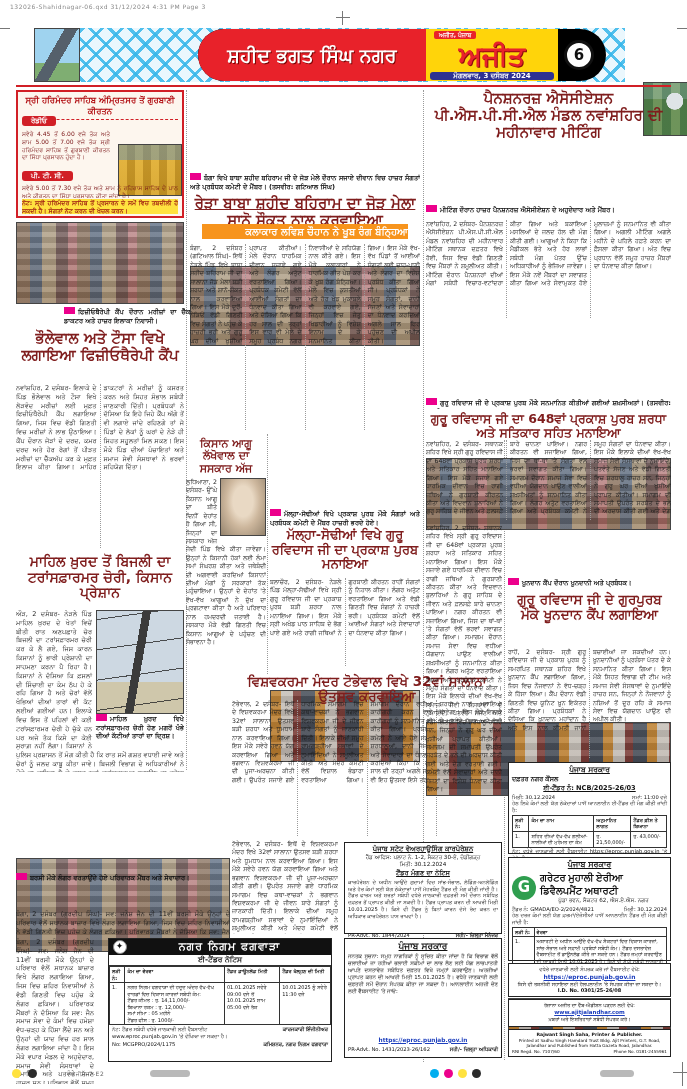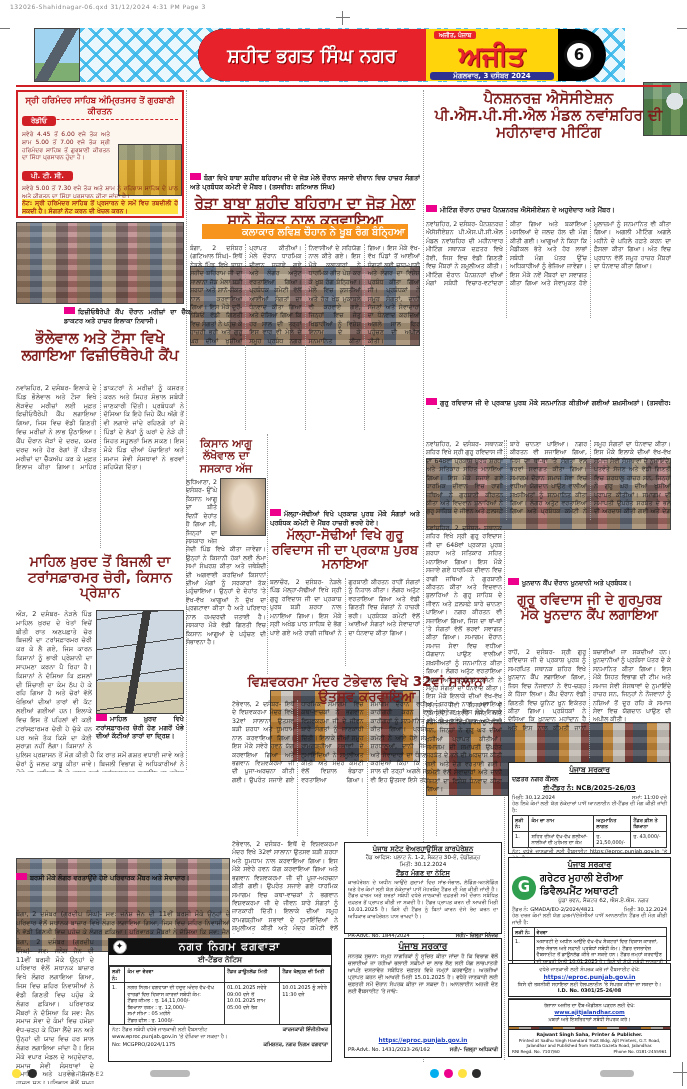--- a/index.html
+++ b/index.html
@@ -53,21 +53,21 @@
   .ph-statue { background:
       linear-gradient(120deg, transparent 0 40%, #55606b 40% 58%, transparent 58%),
       linear-gradient(#9fd3ef 0 65%, #7fae72 65%); }
   .ph-trees { background:
       radial-gradient(circle at 70% 35%, #dfe4e6 0 18%, transparent 19%),
       repeating-linear-gradient(90deg, rgba(60,110,60,.7) 0 9px, rgba(110,150,90,.7) 9px 18px),
       linear-gradient(#b9cfd8 0 30%, #6e8f5c 30%); }
 
   
   .headline { font-weight:bold; color:#7f1d1d; text-align:center; line-height:1.12; letter-spacing:0; }
-  .subband { background:#f7941d; color:#fff; font-weight:bold; text-align:left;padding-left:40px; }
+  .subband { background:#f7941d; color:#fff; font-weight:bold; text-align:right; }
   .caption { font-size:6.6px; font-weight:bold; color:#111; line-height:1.3; text-align:justify; }
   .capmark { display:inline-block; width:11px; height:7px; background:#ec008c; margin-right:3px; }
   .credit { font-weight:bold; }
   .bodytx { font-size:6.5px; line-height:1.36; color:#1c1c1c; text-align:justify; }
   .cols2 { column-count:2; column-gap:7px; column-rule:1px dotted #9a9a9a; }
   .cols3 { column-count:3; column-gap:7px; column-rule:1px dotted #9a9a9a; }
   .cols4 { column-count:4; column-gap:7px; column-rule:1px dotted #9a9a9a; }
   .vrule { border-left:1px dotted #9a9a9a; width:0; }
 
   
@@ -195,20 +195,21 @@
   <div class="abs caption" style="left:426px;top:205px;width:245px;height:11px;overflow:hidden;">
     <span class="capmark"></span><span>ਮੀਟਿੰਗ ਦੌਰਾਨ ਹਾਜ਼ਰ ਪੈਨਸ਼ਨਰਜ਼ ਐਸੋਸੀਏਸ਼ਨ ਦੇ ਅਹੁਦੇਦਾਰ ਅਤੇ ਮੈਂਬਰ।</span>
   </div>
   <div class="abs bodytx cols3" style="left:426px;top:220px;width:245px;height:98px;overflow:hidden;font-size:6.2px;">ਨਵਾਂਸ਼ਹਿਰ, 2 ਦਸੰਬਰ- ਪੈਨਸ਼ਨਰਜ਼ ਐਸੋਸੀਏਸ਼ਨ ਪੀ.ਐਸ.ਪੀ.ਸੀ.ਐਲ ਮੰਡਲ ਨਵਾਂਸ਼ਹਿਰ ਦੀ ਮਹੀਨਾਵਾਰ ਮੀਟਿੰਗ ਸਥਾਨਕ ਦਫ਼ਤਰ ਵਿਖੇ ਹੋਈ, ਜਿਸ ਵਿਚ ਵੱਡੀ ਗਿਣਤੀ ਵਿਚ ਮੈਂਬਰਾਂ ਨੇ ਸ਼ਮੂਲੀਅਤ ਕੀਤੀ। ਮੀਟਿੰਗ ਦੌਰਾਨ ਪੈਨਸ਼ਨਰਾਂ ਦੀਆਂ ਮੰਗਾਂ ਸਬੰਧੀ ਵਿਚਾਰ-ਵਟਾਂਦਰਾ ਕੀਤਾ ਗਿਆ ਅਤੇ ਬਕਾਇਆ ਮਸਲਿਆਂ ਦੇ ਜਲਦ ਹੱਲ ਦੀ ਮੰਗ ਕੀਤੀ ਗਈ। ਆਗੂਆਂ ਨੇ ਕਿਹਾ ਕਿ ਮੈਡੀਕਲ ਭੱਤੇ ਅਤੇ ਹੋਰ ਲਾਭਾਂ ਸਬੰਧੀ ਮੰਗ ਪੱਤਰ ਉੱਚ ਅਧਿਕਾਰੀਆਂ ਨੂੰ ਭੇਜਿਆ ਜਾਵੇਗਾ। ਇਸ ਮੌਕੇ ਨਵੇਂ ਮੈਂਬਰਾਂ ਦਾ ਸਵਾਗਤ ਕੀਤਾ ਗਿਆ ਅਤੇ ਸੇਵਾਮੁਕਤ ਹੋਏ ਮੁਲਾਜ਼ਮਾਂ ਨੂੰ ਸਨਮਾਨਿਤ ਵੀ ਕੀਤਾ ਗਿਆ। ਅਗਲੀ ਮੀਟਿੰਗ ਅਗਲੇ ਮਹੀਨੇ ਦੇ ਪਹਿਲੇ ਹਫ਼ਤੇ ਕਰਨ ਦਾ ਫ਼ੈਸਲਾ ਕੀਤਾ ਗਿਆ। ਅੰਤ ਵਿਚ ਪ੍ਰਧਾਨ ਵੱਲੋਂ ਸਮੂਹ ਹਾਜ਼ਰ ਮੈਂਬਰਾਂ ਦਾ ਧੰਨਵਾਦ ਕੀਤਾ ਗਿਆ।</div>
 
   <div class="abs photo ph-garland" style="left:426px;top:322px;width:245px;height:74px;"></div>
   <div class="abs caption" style="left:426px;top:398px;width:245px;height:11px;overflow:hidden;">
     <span class="capmark"></span><span>ਗੁਰੂ ਰਵਿਦਾਸ ਜੀ ਦੇ ਪ੍ਰਕਾਸ਼ ਪੁਰਬ ਮੌਕੇ ਸਨਮਾਨਿਤ ਕੀਤੀਆਂ ਗਈਆਂ ਸ਼ਖ਼ਸੀਅਤਾਂ।</span>
     <span class="credit">(ਤਸਵੀਰ: ਜਸਵੀਰ)</span>
   </div>
+  <div class="abs headline" style="left:426px;top:412px;width:245px;font-size:12.5px;">ਗੁਰੂ ਰਵਿਦਾਸ ਜੀ ਦਾ 648ਵਾਂ ਪ੍ਰਕਾਸ਼ ਪੁਰਬ ਸ਼ਰਧਾ ਅਤੇ ਸਤਿਕਾਰ ਸਹਿਤ ਮਨਾਇਆ</div>
   <div class="abs bodytx cols3" style="left:426px;top:440px;width:245px;height:80px;overflow:hidden;font-size:6.2px;">ਨਵਾਂਸ਼ਹਿਰ, 2 ਦਸੰਬਰ- ਸਥਾਨਕ ਸ਼ਹਿਰ ਵਿਖੇ ਸ੍ਰੀ ਗੁਰੂ ਰਵਿਦਾਸ ਜੀ ਦਾ 648ਵਾਂ ਪ੍ਰਕਾਸ਼ ਪੁਰਬ ਸ਼ਰਧਾ ਅਤੇ ਸਤਿਕਾਰ ਸਹਿਤ ਮਨਾਇਆ ਗਿਆ। ਇਸ ਮੌਕੇ ਸਜਾਏ ਗਏ ਧਾਰਮਿਕ ਦੀਵਾਨ ਵਿਚ ਰਾਗੀ ਜਥਿਆਂ ਨੇ ਗੁਰਬਾਣੀ ਕੀਰਤਨ ਕੀਤਾ ਅਤੇ ਵਿਦਵਾਨ ਬੁਲਾਰਿਆਂ ਨੇ ਗੁਰੂ ਸਾਹਿਬ ਦੇ ਜੀਵਨ ਅਤੇ ਫ਼ਲਸਫ਼ੇ ਬਾਰੇ ਚਾਨਣਾ ਪਾਇਆ। ਨਗਰ ਕੀਰਤਨ ਵੀ ਸਜਾਇਆ ਗਿਆ, ਜਿਸ ਦਾ ਥਾਂ-ਥਾਂ 'ਤੇ ਸੰਗਤਾਂ ਵੱਲੋਂ ਭਰਵਾਂ ਸਵਾਗਤ ਕੀਤਾ ਗਿਆ। ਸਮਾਗਮ ਦੌਰਾਨ ਸਮਾਜ ਸੇਵਾ ਵਿਚ ਵਧੀਆ ਯੋਗਦਾਨ ਪਾਉਣ ਵਾਲੀਆਂ ਸ਼ਖ਼ਸੀਅਤਾਂ ਨੂੰ ਸਨਮਾਨਿਤ ਕੀਤਾ ਗਿਆ। ਲੰਗਰ ਅਤੁੱਟ ਵਰਤਾਇਆ ਗਿਆ ਅਤੇ ਪ੍ਰਬੰਧਕ ਕਮੇਟੀ ਨੇ ਸਮੂਹ ਸੰਗਤਾਂ ਦਾ ਧੰਨਵਾਦ ਕੀਤਾ। ਇਸ ਮੌਕੇ ਇਲਾਕੇ ਦੀਆਂ ਵੱਖ-ਵੱਖ ਸਮਾਜ ਸੇਵੀ ਸੰਸਥਾਵਾਂ ਦੇ ਨੁਮਾਇੰਦੇ, ਪਤਵੰਤੇ ਸੱਜਣ ਅਤੇ ਵੱਡੀ ਗਿਣਤੀ ਵਿਚ ਸ਼ਰਧਾਲੂ ਹਾਜ਼ਰ ਸਨ, ਜਿਨ੍ਹਾਂ ਨੇ ਗੁਰੂ ਘਰ ਦੀਆਂ ਖੁਸ਼ੀਆਂ ਪ੍ਰਾਪਤ ਕੀਤੀਆਂ। ਸਮਾਗਮ ਦੀ ਸਮਾਪਤੀ ਉਪਰੰਤ ਸਰਬੱਤ ਦੇ ਭਲੇ ਦੀ ਅਰਦਾਸ ਕੀਤੀ ਗਈ ਅਤੇ ਦੇਗ਼ ਵਰਤਾਈ ਗਈ। ਕਮੇਟੀ ਵੱਲੋਂ ਸੇਵਾਦਾਰਾਂ ਅਤੇ ਦਾਨੀ ਸੱਜਣਾਂ ਦਾ ਵਿਸ਼ੇਸ਼ ਧੰਨਵਾਦ ਕੀਤਾ ਗਿਆ।</div>
   <div class="abs bodytx" style="left:426px;top:524px;width:76px;height:286px;overflow:hidden;font-size:6.2px;">ਨਵਾਂਸ਼ਹਿਰ, 2 ਦਸੰਬਰ- ਸਥਾਨਕ ਸ਼ਹਿਰ ਵਿਖੇ ਸ੍ਰੀ ਗੁਰੂ ਰਵਿਦਾਸ ਜੀ ਦਾ 648ਵਾਂ ਪ੍ਰਕਾਸ਼ ਪੁਰਬ ਸ਼ਰਧਾ ਅਤੇ ਸਤਿਕਾਰ ਸਹਿਤ ਮਨਾਇਆ ਗਿਆ। ਇਸ ਮੌਕੇ ਸਜਾਏ ਗਏ ਧਾਰਮਿਕ ਦੀਵਾਨ ਵਿਚ ਰਾਗੀ ਜਥਿਆਂ ਨੇ ਗੁਰਬਾਣੀ ਕੀਰਤਨ ਕੀਤਾ ਅਤੇ ਵਿਦਵਾਨ ਬੁਲਾਰਿਆਂ ਨੇ ਗੁਰੂ ਸਾਹਿਬ ਦੇ ਜੀਵਨ ਅਤੇ ਫ਼ਲਸਫ਼ੇ ਬਾਰੇ ਚਾਨਣਾ ਪਾਇਆ। ਨਗਰ ਕੀਰਤਨ ਵੀ ਸਜਾਇਆ ਗਿਆ, ਜਿਸ ਦਾ ਥਾਂ-ਥਾਂ 'ਤੇ ਸੰਗਤਾਂ ਵੱਲੋਂ ਭਰਵਾਂ ਸਵਾਗਤ ਕੀਤਾ ਗਿਆ। ਸਮਾਗਮ ਦੌਰਾਨ ਸਮਾਜ ਸੇਵਾ ਵਿਚ ਵਧੀਆ ਯੋਗਦਾਨ ਪਾਉਣ ਵਾਲੀਆਂ ਸ਼ਖ਼ਸੀਅਤਾਂ ਨੂੰ ਸਨਮਾਨਿਤ ਕੀਤਾ ਗਿਆ। ਲੰਗਰ ਅਤੁੱਟ ਵਰਤਾਇਆ ਗਿਆ ਅਤੇ ਪ੍ਰਬੰਧਕ ਕਮੇਟੀ ਨੇ ਸਮੂਹ ਸੰਗਤਾਂ ਦਾ ਧੰਨਵਾਦ ਕੀਤਾ। ਇਸ ਮੌਕੇ ਇਲਾਕੇ ਦੀਆਂ ਵੱਖ-ਵੱਖ ਸਮਾਜ ਸੇਵੀ ਸੰਸਥਾਵਾਂ ਦੇ ਨੁਮਾਇੰਦੇ, ਪਤਵੰਤੇ ਸੱਜਣ ਅਤੇ ਵੱਡੀ ਗਿਣਤੀ ਵਿਚ ਸ਼ਰਧਾਲੂ ਹਾਜ਼ਰ ਸਨ, ਜਿਨ੍ਹਾਂ ਨੇ ਗੁਰੂ ਘਰ ਦੀਆਂ ਖੁਸ਼ੀਆਂ ਪ੍ਰਾਪਤ ਕੀਤੀਆਂ। ਸਮਾਗਮ ਦੀ ਸਮਾਪਤੀ ਉਪਰੰਤ ਸਰਬੱਤ ਦੇ ਭਲੇ ਦੀ ਅਰਦਾਸ ਕੀਤੀ ਗਈ ਅਤੇ ਦੇਗ਼ ਵਰਤਾਈ ਗਈ। ਕਮੇਟੀ ਵੱਲੋਂ ਸੇਵਾਦਾਰਾਂ ਅਤੇ ਦਾਨੀ ਸੱਜਣਾਂ ਦਾ ਵਿਸ਼ੇਸ਼ ਧੰਨਵਾਦ ਕੀਤਾ ਗਿਆ।</div>
 
   <div class="abs photo ph-garland" style="left:508px;top:524px;width:163px;height:52px;"></div>
   <div class="abs caption" style="left:508px;top:578px;width:163px;height:10px;overflow:hidden;">
     <span class="capmark"></span><span>ਖੂਨਦਾਨ ਕੈਂਪ ਦੌਰਾਨ ਖੂਨਦਾਨੀ ਅਤੇ ਪ੍ਰਬੰਧਕ।</span>
   </div>
   <div class="abs headline" style="left:508px;top:592px;width:163px;font-size:13.5px;">ਗੁਰੂ ਰਵਿਦਾਸ ਜੀ ਦੇ ਗੁਰਪੁਰਬ ਮੌਕੇ ਖੂਨਦਾਨ ਕੈਂਪ ਲਗਾਇਆ</div>
   <div class="abs bodytx cols2" style="left:508px;top:648px;width:163px;height:110px;overflow:hidden;font-size:6.2px;">ਰਾਹੋਂ, 2 ਦਸੰਬਰ- ਸ੍ਰੀ ਗੁਰੂ ਰਵਿਦਾਸ ਜੀ ਦੇ ਪ੍ਰਕਾਸ਼ ਪੁਰਬ ਨੂੰ ਸਮਰਪਿਤ ਸਥਾਨਕ ਸ਼ਹਿਰ ਵਿਖੇ ਖੂਨਦਾਨ ਕੈਂਪ ਲਗਾਇਆ ਗਿਆ, ਜਿਸ ਵਿਚ ਨੌਜਵਾਨਾਂ ਨੇ ਵੱਧ-ਚੜ੍ਹ ਕੇ ਹਿੱਸਾ ਲਿਆ। ਕੈਂਪ ਦੌਰਾਨ ਵੱਡੀ ਗਿਣਤੀ ਵਿਚ ਯੂਨਿਟ ਖ਼ੂਨ ਇਕੱਤਰ ਕੀਤਾ ਗਿਆ। ਪ੍ਰਬੰਧਕਾਂ ਨੇ ਦੱਸਿਆ ਕਿ ਖ਼ੂਨਦਾਨ ਮਹਾਂਦਾਨ ਹੈ ਅਤੇ ਇਸ ਨਾਲ ਕੀਮਤੀ ਜਾਨਾਂ ਬਚਾਈਆਂ ਜਾ ਸਕਦੀਆਂ ਹਨ। ਖੂਨਦਾਨੀਆਂ ਨੂੰ ਪ੍ਰਸ਼ੰਸਾ ਪੱਤਰ ਦੇ ਕੇ ਸਨਮਾਨਿਤ ਕੀਤਾ ਗਿਆ। ਇਸ ਮੌਕੇ ਸਿਹਤ ਵਿਭਾਗ ਦੀ ਟੀਮ ਅਤੇ ਸਮਾਜ ਸੇਵੀ ਸੰਸਥਾਵਾਂ ਦੇ ਨੁਮਾਇੰਦੇ ਹਾਜ਼ਰ ਸਨ, ਜਿਨ੍ਹਾਂ ਨੇ ਨੌਜਵਾਨਾਂ ਨੂੰ ਨਸ਼ਿਆਂ ਤੋਂ ਦੂਰ ਰਹਿ ਕੇ ਸਮਾਜ ਸੇਵਾ ਵਿਚ ਯੋਗਦਾਨ ਪਾਉਣ ਦੀ ਅਪੀਲ ਕੀਤੀ।</div>
 

